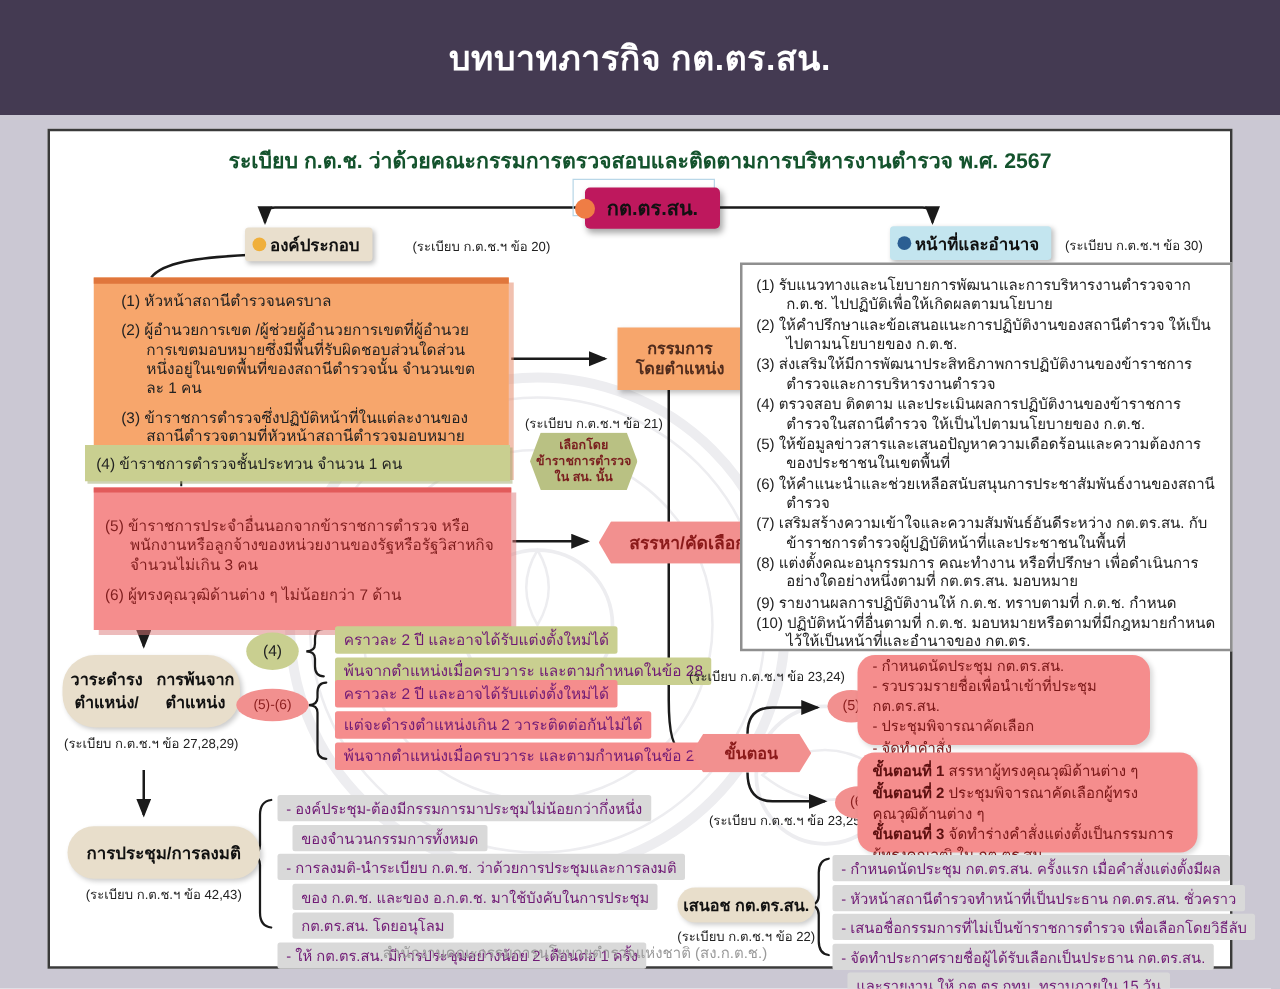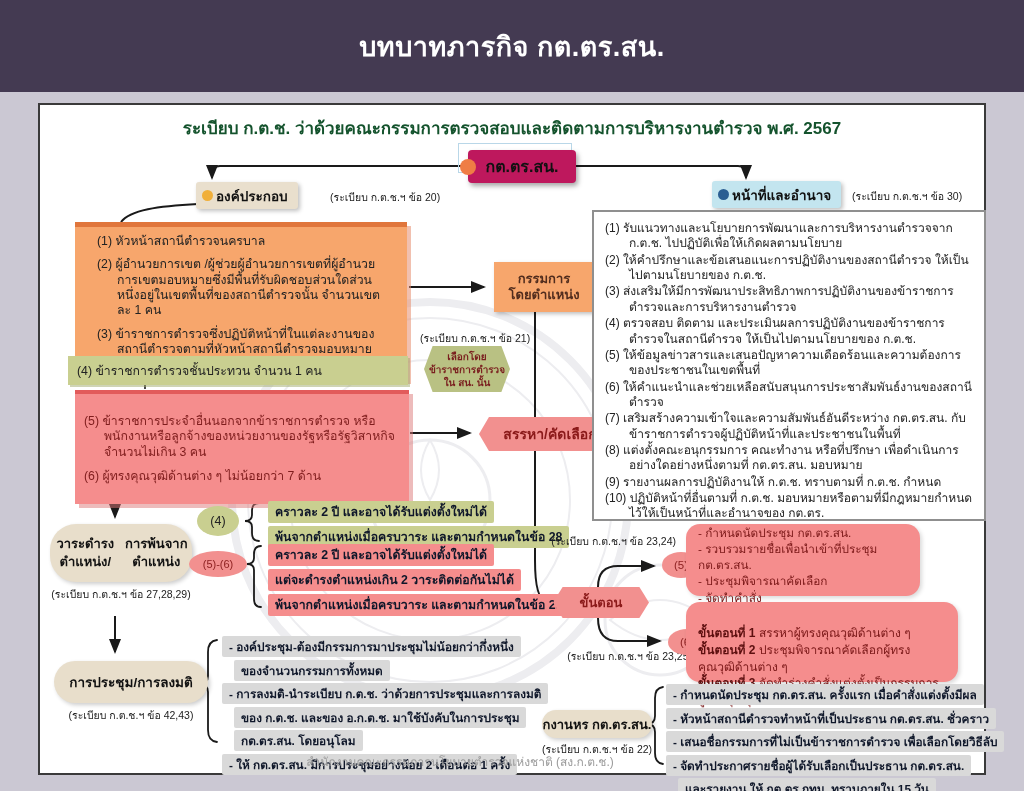--- a/index.html
+++ b/index.html
@@ -45,29 +45,29 @@
   .tan-tenure{left:50px;top:524px;width:142px;height:58px;font-size:13px;line-height:1.35;}
   .tan-meeting{left:54px;top:661px;width:154px;height:42px;font-size:13.5px;}
   .tan-chair{left:542px;top:710px;width:110px;height:28px;font-size:13px;border-radius:14px;}
   .refc{text-align:center;font-size:10.5px;color:#222;}
   
   .oval{border-radius:50%;display:flex;align-items:center;justify-content:center;font-size:12.5px;color:#222;}
   .oval-green{background:#c9cf90;}
   .oval-pink{background:#f2908f;color:#8b1e1e;}
   
   .hl{display:flex;flex-direction:column;align-items:flex-start;}
-  .hl span{display:inline-block;padding:1px 7px 2px 7px;margin-bottom:3px;border-radius:2px;font-size:12.3px;color:#0f172a;white-space:nowrap;font-weight:bold;}
+  .hl span{display:inline-block;padding:1px 7px 2px 7px;margin-bottom:3px;border-radius:2px;font-size:12.3px;color:#701a75;white-space:nowrap;}
   .hl .g{background:#c9cf90;}
   .hl .p{background:#f58d8d;}
   .hl-gray span{background:#d9d9d9;font-size:11.8px;margin-bottom:2.5px;padding:1px 7px;}
   .hl .indent{margin-left:12px;}
   
   .pbox{background:#f58d8d;border-radius:14px;box-sizing:border-box;color:#7a1717;box-shadow:2px 2px 4px rgba(0,0,0,.15);}
   .pbox-a{left:686px;top:524px;width:234px;height:72px;padding:1px 12px;font-size:11.8px;line-height:1.37;}
-  .pbox-b{left:686px;top:602px;width:272px;height:80px;padding:23px 12px;font-size:12px;line-height:1.4;}
+  .pbox-b{left:686px;top:602px;width:272px;height:80px;padding:7px 12px;font-size:12px;line-height:1.4;}
   .pbox-b b{color:#5d0f0f;}
   .footer{left:280px;top:752px;width:360px;text-align:center;font-size:12px;color:#9b9b9b;}
   svg.layer{position:absolute;left:0;top:0;pointer-events:none;}
 </style>
 </head>
 <body>
 
 <div id="stage">
 
   <div class="abs hdr">
@@ -217,21 +217,21 @@
     <div>- ประชุมพิจารณาคัดเลือก</div>
     <div>- จัดทำคำสั่ง</div>
   </div>
 
   <div class="abs pbox pbox-b">
     <div><b>ขั้นตอนที่ 1</b> <span>สรรหาผู้ทรงคุณวุฒิด้านต่าง ๆ</span></div>
     <div><b>ขั้นตอนที่ 2</b> <span>ประชุมพิจารณาคัดเลือกผู้ทรงคุณวุฒิด้านต่าง ๆ</span></div>
     <div><b>ขั้นตอนที่ 3</b> <span>จัดทำร่างคำสั่งแต่งตั้งเป็นกรรมการผู้ทรงคุณวุฒิ ใน กต.ตร.สน.</span></div>
   </div>
 
-  <div class="abs tan tan-chair">กงานหร กต.ตร.สน.</div>
+  <div class="abs tan tan-chair">เสนอช กต.ตร.สน.</div>
   <div class="abs refc" style="left:534px;top:741px;width:126px;">(ระเบียบ ก.ต.ช.ฯ ข้อ 22)</div>
   <div class="abs hl hl-gray" style="left:666px;top:684px;">
     <span>- กำหนดนัดประชุม กต.ตร.สน. ครั้งแรก เมื่อคำสั่งแต่งตั้งมีผล</span>
     <span>- หัวหน้าสถานีตำรวจทำหน้าที่เป็นประธาน กต.ตร.สน. ชั่วคราว</span>
     <span>- เสนอชื่อกรรมการที่ไม่เป็นข้าราชการตำรวจ เพื่อเลือกโดยวิธีลับ</span>
     <span>- จัดทำประกาศรายชื่อผู้ได้รับเลือกเป็นประธาน กต.ตร.สน.</span>
     <span class="indent">และรายงาน ให้ กต.ตร.กทม. ทราบภายใน 15 วัน</span>
   </div>
 
   <div class="abs footer">สำนักงานคณะกรรมการนโยบายตำรวจแห่งชาติ (สง.ก.ต.ช.)</div>

